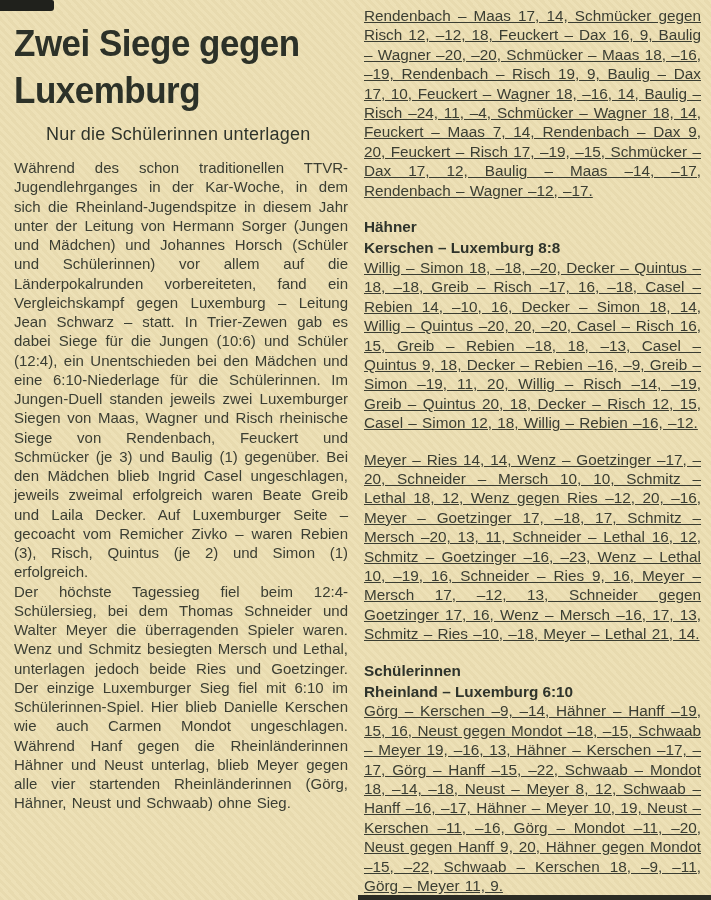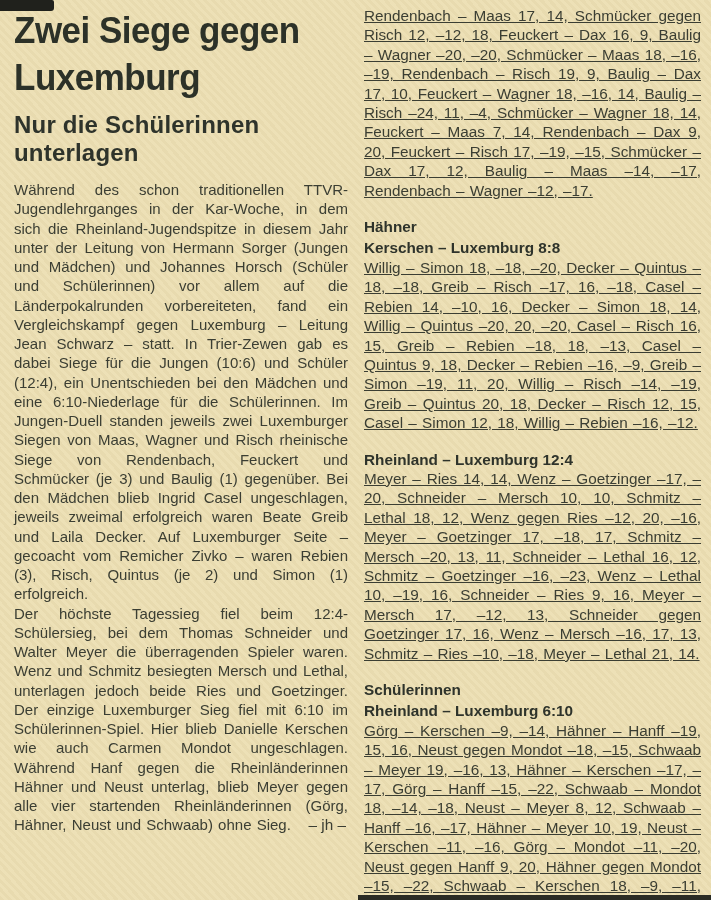--- a/index.html
+++ b/index.html
@@ -21,38 +21,39 @@
     position: absolute; left: 0; top: 0;
     width: 54px; height: 11px;
     background: #20211c; border-radius: 0 2px 3px 0;
   }
   .ink-mark-bottom {
     position: absolute; left: 358px; top: 895px;
     width: 353px; height: 5px;
     background: #2b2c25;
   }
   .left-col {
-    position: absolute; left: 14px; top: 7px; width: 334px;
+    position: absolute; left: 14px; top: 20px; width: 334px;
   }
   .headline {
     font-weight: bold;
     font-size: 35px;
     line-height: 45px;
     letter-spacing: -0.5px;
     color: #2c3128;
     white-space: pre-line;
     transform: scaleY(1.04);
     transform-origin: left top;
   }
   .subhead {
     margin-top: 14px;
-    font-weight: bold;
-    font-size: 24px;
+    font-weight: normal;
+    font-size: 18px;
     letter-spacing: 0.2px;
     color: #2e332b;
+    margin-left: 32px;
   }
   .body-copy {
     margin-top: 13px;
     font-size: 15px;
     line-height: 19.25px;
     text-align: justify;
     hyphens: auto;
     -webkit-hyphens: auto;
     word-spacing: 1px;
   }
@@ -93,37 +94,35 @@
   <div class="ink-mark-top"></div>
 
   <div class="left-col">
     <div class="headline">Zwei Siege gegen
 Luxemburg</div>
     <div class="subhead">Nur die Schülerinnen unterlagen</div>
     <div class="body-copy">
       <p>Während des schon traditionellen TTVR-Jugendlehrganges in der Kar-Woche, in dem sich die Rheinland-Jugendspitze in diesem Jahr unter der Leitung von Hermann Sorger (Jungen und Mädchen) und Johannes Horsch (Schüler und Schülerinnen) vor allem auf die Länderpokalrunden vorbereiteten, fand ein Vergleichskampf gegen Luxemburg – Leitung Jean Schwarz – statt. In Trier-Zewen gab es dabei Siege für die Jungen (10:6) und Schüler (12:4), ein Unentschieden bei den Mädchen und eine 6:10-Niederlage für die Schülerinnen. Im Jungen-Duell standen jeweils zwei Luxemburger Siegen von Maas, Wagner und Risch rheinische Siege von Rendenbach, Feuckert und Schmücker (je 3) und Baulig (1) gegenüber. Bei den Mädchen blieb Ingrid Casel ungeschlagen, jeweils zweimal erfolgreich waren Beate Greib und Laila Decker. Auf Luxemburger Seite – gecoacht vom Remicher Zivko – waren Rebien (3), Risch, Quintus (je 2) und Simon (1) erfolgreich.</p>
       <p>Der höchste Tagessieg fiel beim 12:4-Schülersieg, bei dem Thomas Schneider und Walter Meyer die überragenden Spieler waren. Wenz und Schmitz besiegten Mersch und Lethal, unterlagen jedoch beide Ries und Goetzinger. Der einzige Luxemburger Sieg fiel mit 6:10 im Schülerinnen-Spiel. Hier blieb Danielle Kerschen wie auch Carmen Mondot ungeschlagen. Während Hanf gegen die Rheinländerinnen Hähner und Neust unterlag, blieb Meyer gegen alle vier startenden Rheinländerinnen (Görg, Hähner, Neust und Schwaab) ohne Sieg.</p>
     </div>
-    <div class="byline">– jh –</div>
   </div>
 
   <div class="right-col">
 
     <div class="section">
       <div class="section-details">Rendenbach – Maas 17, 14, Schmücker gegen Risch 12, –12, 18, Feuckert – Dax 16, 9, Baulig – Wagner –20, –20, Schmücker – Maas 18, –16, –19, Rendenbach – Risch 19, 9, Baulig – Dax 17, 10, Feuckert – Wagner 18, –16, 14, Baulig – Risch –24, 11, –4, Schmücker – Wagner 18, 14, Feuckert – Maas 7, 14, Rendenbach – Dax 9, 20, Feuckert – Risch 17, –19, –15, Schmücker – Dax 17, 12, Baulig – Maas –14, –17, Rendenbach – Wagner –12, –17.</div>
     </div>
 
     <div class="section">
       <div class="section-category">Hähner</div>
       <div class="section-match">Kerschen – Luxemburg 8:8</div>
       <div class="section-details">Willig – Simon 18, –18, –20, Decker – Quintus –18, –18, Greib – Risch –17, 16, –18, Casel – Rebien 14, –10, 16, Decker – Simon 18, 14, Willig – Quintus –20, 20, –20, Casel – Risch 16, 15, Greib – Rebien –18, 18, –13, Casel – Quintus 9, 18, Decker – Rebien –16, –9, Greib – Simon –19, 11, 20, Willig – Risch –14, –19, Greib – Quintus 20, 18, Decker – Risch 12, 15, Casel – Simon 12, 18, Willig – Rebien –16, –12.</div>
     </div>
 
     <div class="section">
-      <div class="section-match">Rheinland – Luxemburg 12:4</div>
       <div class="section-details">Meyer – Ries 14, 14, Wenz – Goetzinger –17, –20, Schneider – Mersch 10, 10, Schmitz – Lethal 18, 12, Wenz gegen Ries –12, 20, –16, Meyer – Goetzinger 17, –18, 17, Schmitz – Mersch –20, 13, 11, Schneider – Lethal 16, 12, Schmitz – Goetzinger –16, –23, Wenz – Lethal 10, –19, 16, Schneider – Ries 9, 16, Meyer – Mersch 17, –12, 13, Schneider gegen Goetzinger 17, 16, Wenz – Mersch –16, 17, 13, Schmitz – Ries –10, –18, Meyer – Lethal 21, 14.</div>
     </div>
 
     <div class="section">
       <div class="section-category">Schülerinnen</div>
       <div class="section-match">Rheinland – Luxemburg 6:10</div>
       <div class="section-details">Görg – Kerschen –9, –14, Hähner – Hanff –19, 15, 16, Neust gegen Mondot –18, –15, Schwaab – Meyer 19, –16, 13, Hähner – Kerschen –17, –17, Görg – Hanff –15, –22, Schwaab – Mondot 18, –14, –18, Neust – Meyer 8, 12, Schwaab – Hanff –16, –17, Hähner – Meyer 10, 19, Neust – Kerschen –11, –16, Görg – Mondot –11, –20, Neust gegen Hanff 9, 20, Hähner gegen Mondot –15, –22, Schwaab – Kerschen 18, –9, –11, Görg – Meyer 11, 9.</div>
     </div>
 
   </div>

